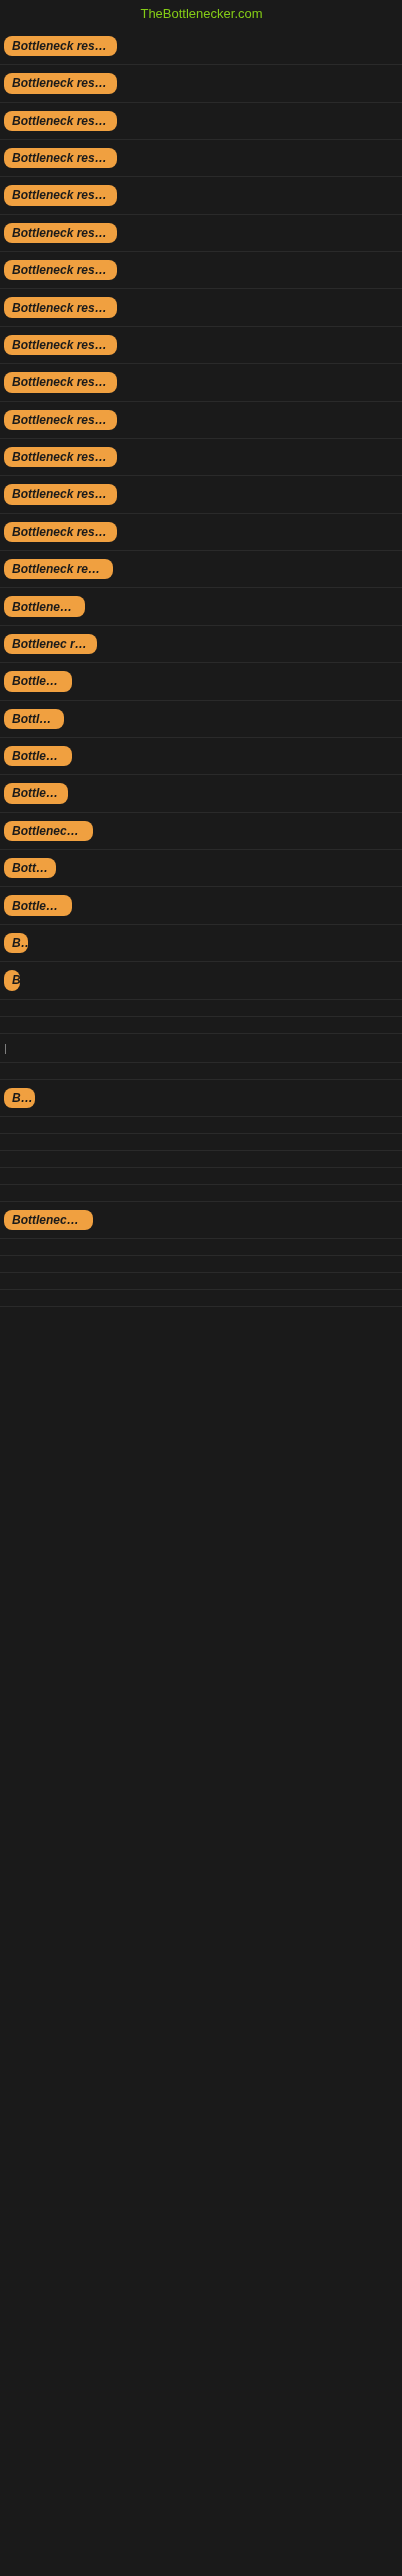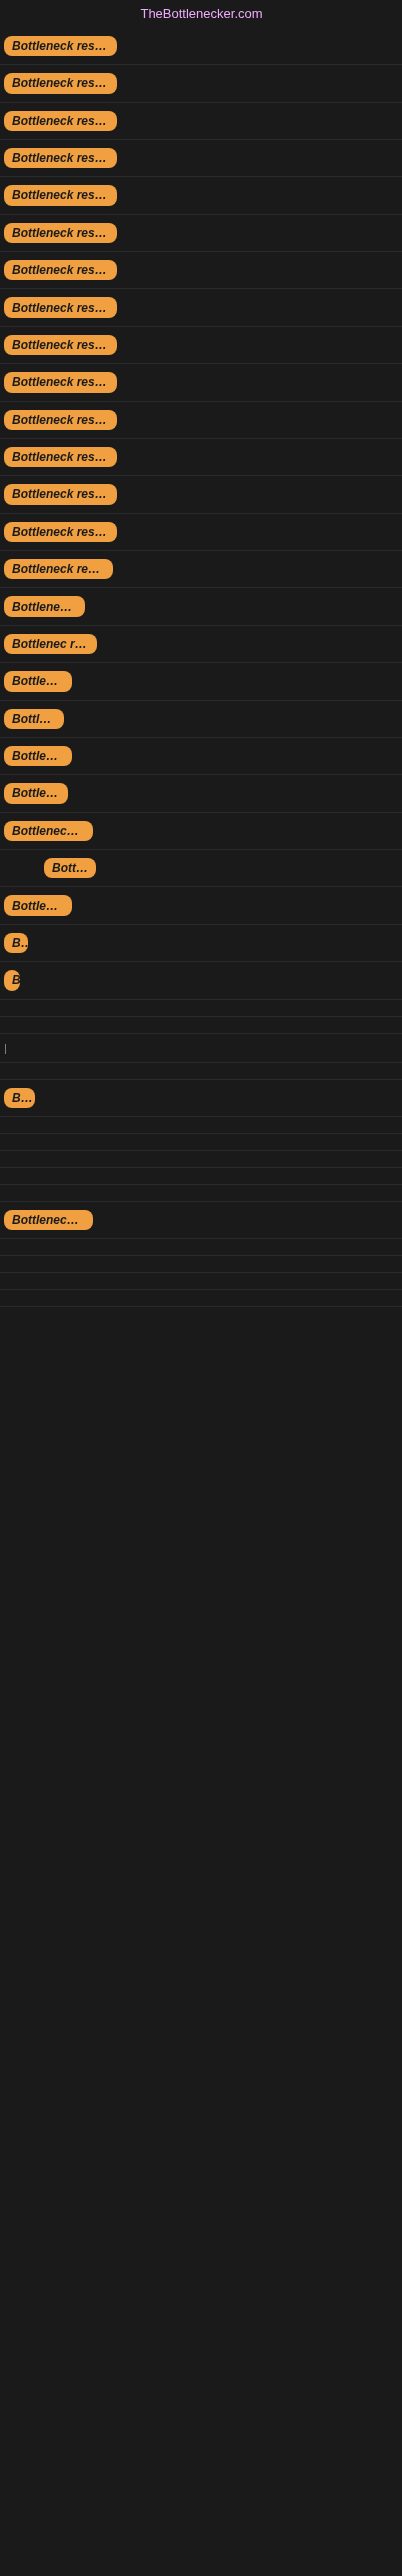--- a/index.html
+++ b/index.html
@@ -11,21 +11,21 @@
     body {
       width: 403px;
       min-height: 2576px;
       background-color: #1a1a1a;
       font-family: Arial, sans-serif;
       position: relative;
     }
 
     .site-title {
       text-align: center;
-      color: #f0abfc;
+      color: #84cc16;
       font-size: 13px;
       padding: 6.4px 0;
       background-color: #1a1a1a;
     }
 
     .bottleneck-badge {
       display: inline-block;
       background-color: #f0a040;
       color: #1a1a1a;
       font-size: 12px;
@@ -117,21 +117,21 @@
     <div class="row">
       <span class="bottleneck-badge" style="max-width: 68px;">Bottleneck</span>
     </div>
     <div class="row">
       <span class="bottleneck-badge" style="max-width: 64px;">Bottleneck</span>
     </div>
     <div class="row">
       <span class="bottleneck-badge" style="max-width: 89px;">Bottleneck re</span>
     </div>
     <div class="row">
-      <span class="bottleneck-badge" style="max-width: 52px; margin-left: 40px;">Bottler</span>
+      <span class="bottleneck-badge" style="max-width: 52px;">Bottler</span>
     </div>
     <div class="row">
       <span class="bottleneck-badge" style="max-width: 68px;">Bottleneck</span>
     </div>
     <div class="row">
       <span class="bottleneck-badge" style="max-width: 24px; text-align: center;">Bo</span>
     </div>
     <div class="row">
       <span class="bottleneck-badge" style="max-width: 14.5px;">B</span>
     </div>

